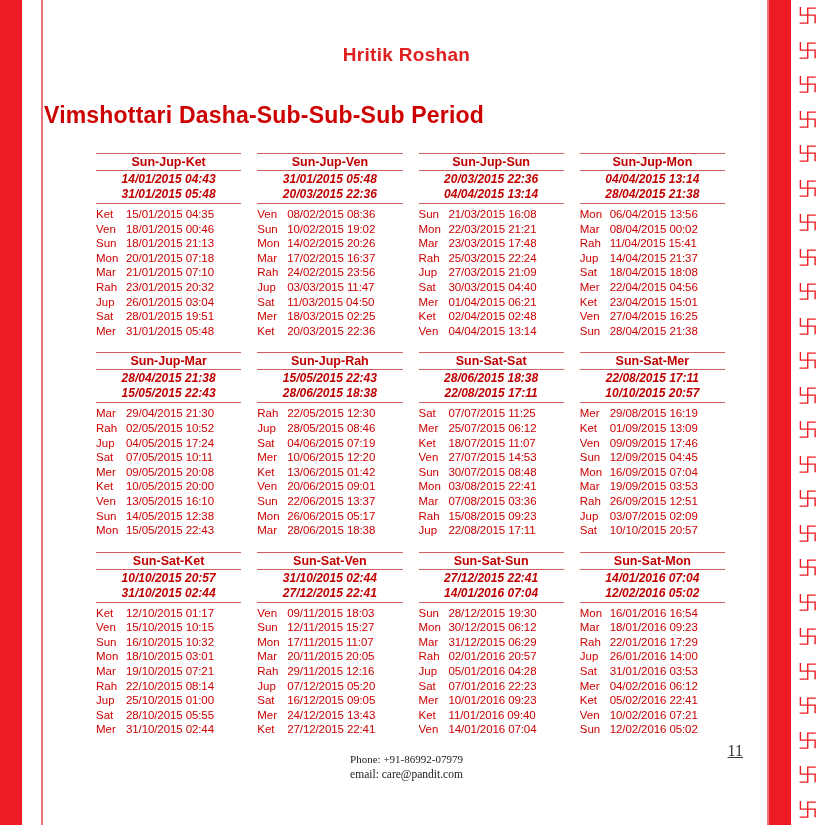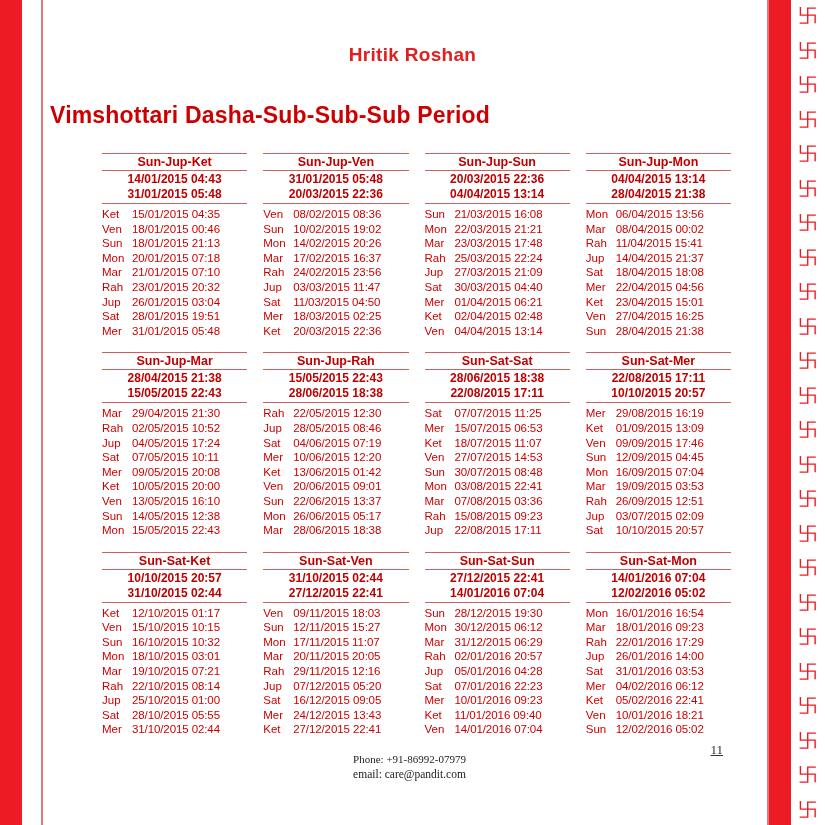--- a/index.html
+++ b/index.html
@@ -80,21 +80,20 @@
     line-height: 19px;
     font-family: "DejaVu Sans", sans-serif;
   }
 
   .content {
     position: absolute;
     left: 44px;
     top: 0;
     width: 725px;
     height: 825px;
-    padding-left: 6px;
   }
 
   .doc-name {
     text-align: center;
     color: #e02020;
     font-size: 19px;
     font-weight: bold;
     margin-top: 44px;
     letter-spacing: 0.3px;
   }
@@ -128,20 +127,21 @@
   }
   .block-dates {
     text-align: center;
     font-size: 12px;
     font-weight: bold;
     color: #c00000;
     line-height: 15px;
     padding-top: 1px;
     border-bottom: 1.5px solid #d06060;
     padding-bottom: 1px;
+    font-style: italic;
   }
   .rows {
     margin-top: 3px;
   }
   .row {
     display: flex;
     font-size: 11.5px;
     line-height: 14.6px;
     color: #cc0000;
     white-space: nowrap;
@@ -152,23 +152,23 @@
     text-align: left;
   }
   .row .val {
     flex: 1 1 auto;
     text-align: left;
     letter-spacing: -0.1px;
   }
 
   .page-num {
     position: absolute;
-    right: 52px;
+    right: 26px;
     top: 742px;
-    font-size: 13px;
+    font-size: 16px;
     color: #333333;
     font-family: "Liberation Serif", serif;
     text-decoration: underline;
   }
   .footer {
     position: absolute;
     left: 0;
     right: 0;
     top: 752px;
     text-align: center;
@@ -509,21 +509,21 @@
             <div>28/06/2015 18:38</div>
             <div>22/08/2015 17:11</div>
           </div>
           <div class="rows">
             <div class="row">
               <span class="lbl">Sat</span>
               <span class="val">07/07/2015 11:25</span>
             </div>
             <div class="row">
               <span class="lbl">Mer</span>
-              <span class="val">15/07/2015 06:53</span>
+              <span class="val">25/07/2015 06:12</span>
             </div>
             <div class="row">
               <span class="lbl">Ket</span>
               <span class="val">18/07/2015 11:07</span>
             </div>
             <div class="row">
               <span class="lbl">Ven</span>
               <span class="val">27/07/2015 14:53</span>
             </div>
             <div class="row">
@@ -758,21 +758,21 @@
             <div class="row">
               <span class="lbl">Mer</span>
               <span class="val">04/02/2016 06:12</span>
             </div>
             <div class="row">
               <span class="lbl">Ket</span>
               <span class="val">05/02/2016 22:41</span>
             </div>
             <div class="row">
               <span class="lbl">Ven</span>
-              <span class="val">10/01/2016 18:21</span>
+              <span class="val">10/02/2016 07:21</span>
             </div>
             <div class="row">
               <span class="lbl">Sun</span>
               <span class="val">12/02/2016 05:02</span>
             </div>
           </div>
         </div>
       </div>
 
     <div class="page-num">11</div>

